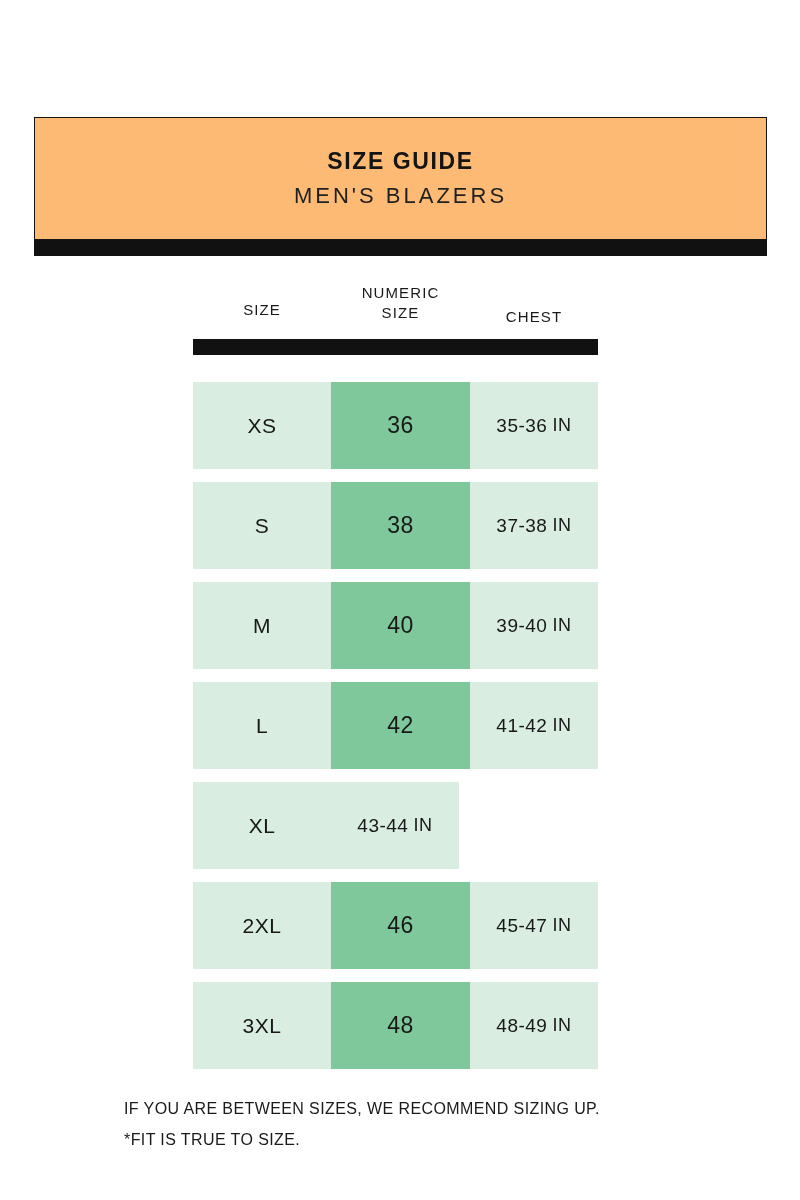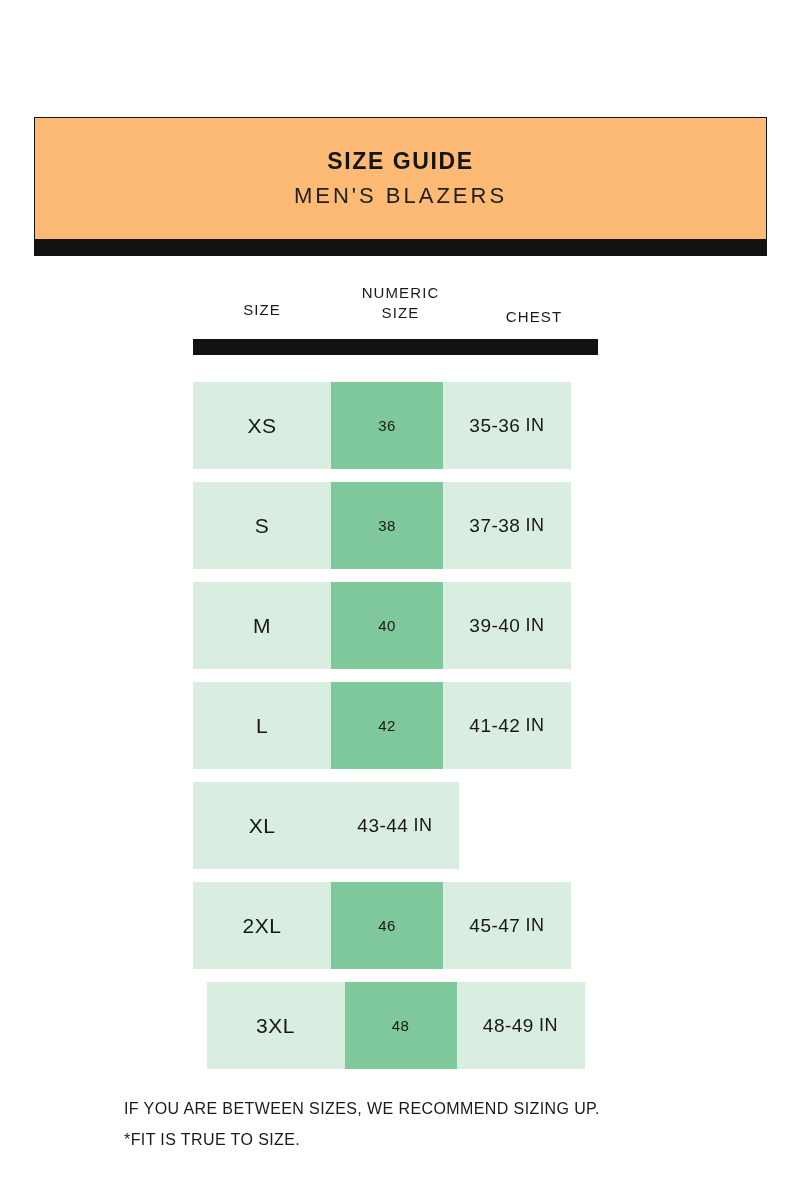--- a/index.html
+++ b/index.html
@@ -110,23 +110,23 @@
     font-weight: 500;
     color: #181818;
     letter-spacing: 0.5px;
   }
   .cell.c-size {
     width: 138px;
     background: #d9ede0;
     font-size: 21px;
   }
   .cell.c-num {
-    width: 112px;
+    width: 139px;
     background: #7fc89b;
-    font-size: 15px;
+    font-size: 23px;
   }
   .cell.c-chest {
     width: 128px;
     background: #d9ede0;
     font-size: 19px;
   }
   .chest-unit {
     font-size: 18px;
     margin-left: 5px;
     letter-spacing: 0.6px;

